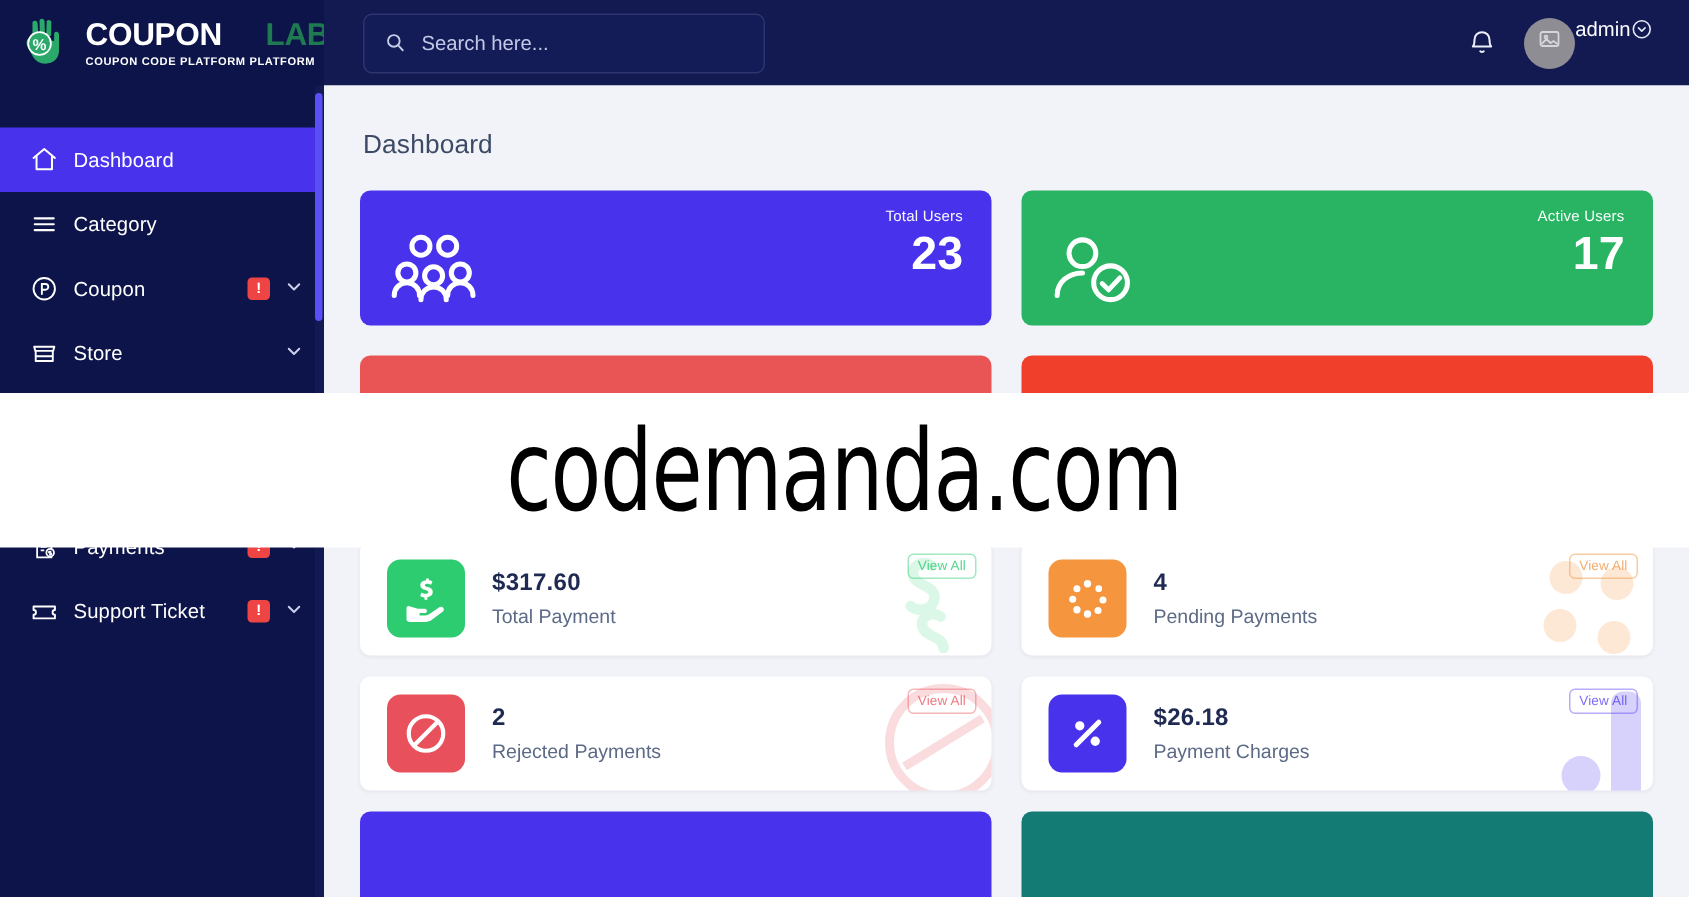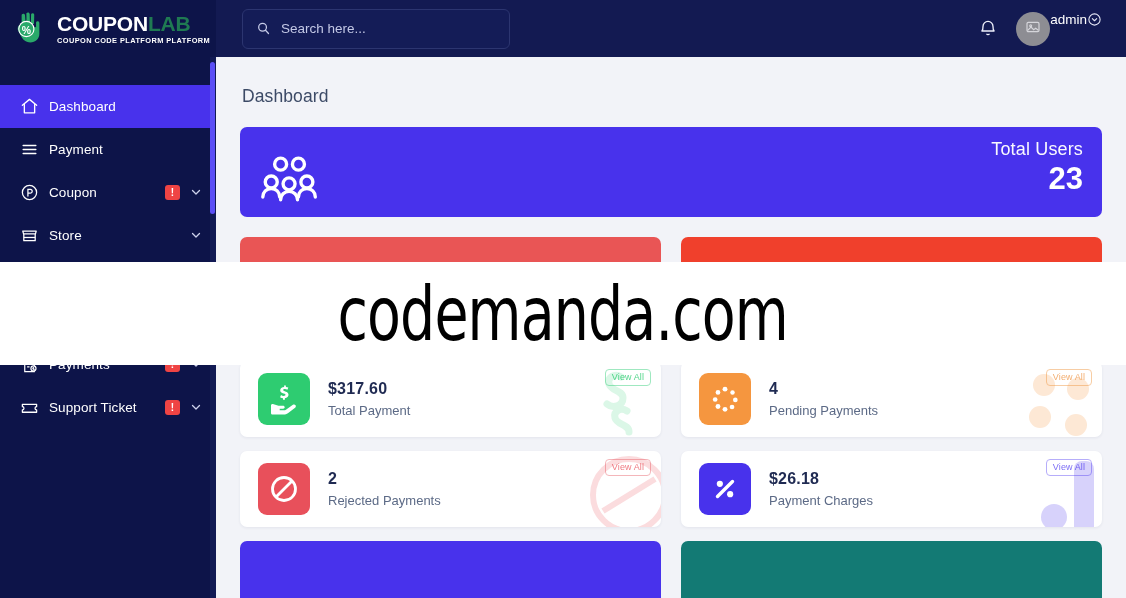--- a/index.html
+++ b/index.html
@@ -21,21 +21,21 @@
   .brand {
     height: 57px; display: flex; align-items: center;
     padding-left: 14px; background: #0d1449;
   }
   .brand-mark { width: 38px; height: 36px; flex: none; margin-right: 5px; }
   .brand-text { line-height: 1; padding-top: 1px; }
   .brand-title {
     font-size: 21px; font-weight: bold; letter-spacing: -0.2px;
     color: #ffffff; white-space: nowrap;
   }
-  .brand-title .lab { color: #1f7a52; }
+  .brand-title .lab { color: #1f7a52; margin-left: 29px; }
   .brand-sub {
     font-size: 7.4px; font-weight: bold; color: #ffffff;
     letter-spacing: 0.42px; margin-top: 3px; white-space: nowrap;
   }
 
   .nav { margin-top: 28px; }
   .nav-item {
     position: relative;
     height: 43px;
     display: flex; align-items: center;
@@ -131,21 +131,21 @@
   .stat-card {
     position: relative;
     height: 90px; border-radius: 7px;
     padding: 12px 19px 0 20px;
     overflow: hidden;
     color: #fff;
     display: flex; align-items: flex-start;
   }
   .stat-icon { width: 60px; height: 60px; margin-top: 14px; flex: none; }
   .stat-text { margin-left: auto; text-align: right; }
-  .stat-label { font-size: 18px; letter-spacing: 0.15px; opacity: .97; }
+  .stat-label { font-size: 10px; letter-spacing: 0.15px; opacity: .97; }
   .stat-value { font-size: 31px; font-weight: bold; margin-top: 1px; line-height: 1.15; }
 
   
   .pay-card {
     position: relative;
     height: 76px; border-radius: 7px;
     background: #ffffff;
     box-shadow: 0 1px 3px rgba(30,40,90,.07);
     display: flex; align-items: center;
     padding-left: 18px;
@@ -221,21 +221,21 @@
         </span>
         <span class="nav-label">Dashboard</span>
       </div>
 
       <div class="nav-item">
         <span class="nav-icon">
           <svg width="19" height="19" viewBox="0 0 24 24" stroke="#ffffff" stroke-width="1.8" stroke-linecap="round">
               <path d="M4 7h16M4 12h16M4 17h16"></path>
             </svg>
         </span>
-        <span class="nav-label">Payment</span>
+        <span class="nav-label">Category</span>
       </div>
 
       <div class="nav-item">
         <span class="nav-icon">
           <svg width="19" height="19" viewBox="0 0 24 24" fill="none" stroke="#ffffff" stroke-width="1.6">
               <circle cx="12" cy="12" r="9"></circle>
               <path d="M10 16.5V8h3a2.4 2.4 0 010 4.8h-3" stroke-linecap="round"></path>
             </svg>
         </span>
         <span class="nav-label">Coupon</span>
@@ -391,20 +391,36 @@
               <path d="M22 49c0-5.2 4-9 9-9s9 3.8 9 9"></path>
               <path d="M41 46c0-5.2 4-9 9-9s9 3.8 9 9"></path>
             </svg>
           </span>
           <span class="stat-text">
             <div class="stat-label">Total Users</div>
             <div class="stat-value">23</div>
           </span>
         </div>
       </div>
+      <div class="col">
+        <div class="stat-card" style="background:#28b463">
+          <span class="stat-icon">
+            <svg width="60" height="56" viewBox="0 0 64 58" fill="none" stroke="#ffffff" stroke-width="3.6" stroke-linecap="round">
+              <circle cx="22" cy="16" r="9.5"></circle>
+              <path d="M4 46c0-9.4 8-16 18-16"></path>
+              <circle cx="42" cy="37" r="12"></circle>
+              <path d="M36 37.5l4.6 4.6 8-8.6" stroke-width="3.4" stroke-linejoin="round"></path>
+            </svg>
+          </span>
+          <span class="stat-text">
+            <div class="stat-label">Active Users</div>
+            <div class="stat-value">17</div>
+          </span>
+        </div>
+      </div>
     </div>
 
     <div class="row">
       <div class="col">
         <div class="stat-card" style="background:#e95555;height:110px"></div>
       </div>
       <div class="col">
         <div class="stat-card" style="background:#f0402c;height:110px"></div>
       </div>
     </div>

